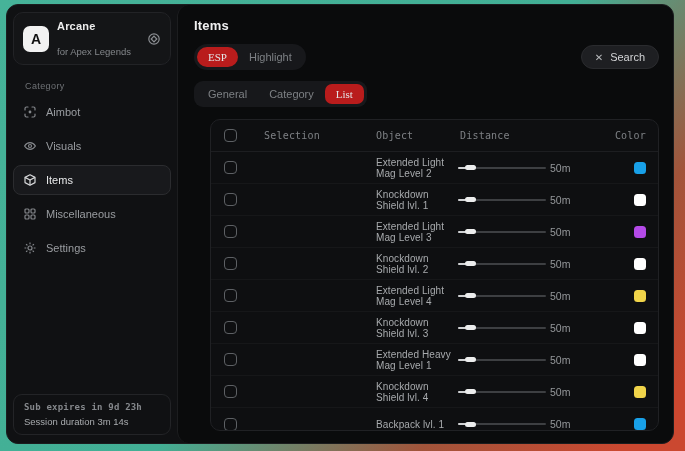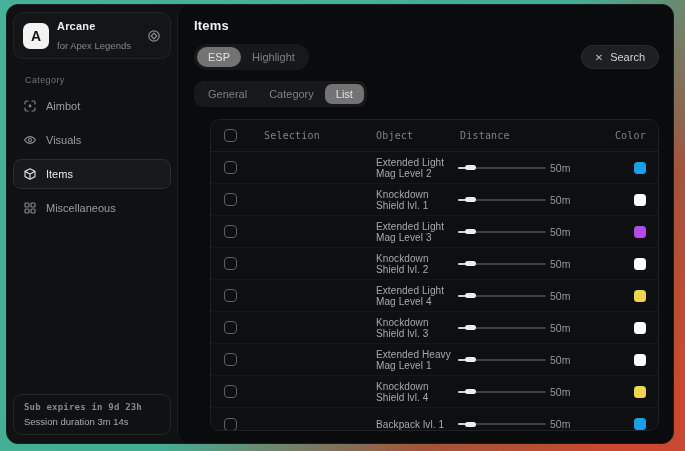--- a/index.html
+++ b/index.html
@@ -21,21 +21,21 @@
     background:#141517; border:1px solid #222326; border-radius:10px;
     padding:7px 9px; margin:1px 1px 0 1px;
   }
   .logo {
     width:26px; height:26px; border-radius:7px; background:#f2f2f2; color:#111;
     font-weight:bold; font-size:14px; display:flex; align-items:center; justify-content:center;
     flex:0 0 26px;
   }
   .brand-text { flex:1; min-width:0; }
   .brand-title { color:#ececec; font-size:11px; font-weight:bold; letter-spacing:.2px; }
-  .brand-sub { color:#84878b; font-size:9.5px; margin-top:8px; }
+  .brand-sub { color:#84878b; font-size:9.5px; margin-top:14px; }
   .brand-badge { color:#8b8e92; display:flex; }
   .cat-label { color:#6f7276; font-size:9px; letter-spacing:.4px; margin:16px 0 4px 13px; }
   nav { display:flex; flex-direction:column; }
   .nav-item {
     display:flex; align-items:center; gap:9px; color:#9a9da1; font-size:11px;
     padding:7px 9px; margin:2px 1px; border-radius:8px; border:1px solid transparent;
     cursor:default;
   }
   .nav-item .nico { display:flex; color:#84878b; }
   .nav-item.active { background:#18191c; border-color:#2b2c2f; color:#e8e9ea; }
@@ -53,21 +53,21 @@
   }
   .panel-title { color:#f0f0f1; font-size:13px; font-weight:bold; letter-spacing:.2px; }
   .controls-row { display:flex; justify-content:space-between; align-items:center; margin-top:11px; }
   .seg {
     display:inline-flex; align-items:center; background:#17181b; border-radius:16px; padding:3px;
   }
   .seg .seg-item {
     color:#7d8084; font-size:11px; padding:4px 11px; border-radius:13px; border:none;
     background:transparent; font-family:inherit; cursor:default;
   }
-  .seg .seg-item.active { background:#737373; color:#e3e4e6; }
+  .seg .seg-item.active { background:#b91c1c; color:#e3e4e6;font-family:Liberation Serif, serif; }
   .seg.view { border-radius:9px; margin-top:11px; align-self:flex-start; }
   .seg.view .seg-item { border-radius:7px; }
   .search-btn {
     display:inline-flex; align-items:center; gap:7px; background:#1e1f22; border:1px solid #2a2b2e;
     color:#d3d4d6; font-size:11px; border-radius:14px; padding:5px 13px; font-family:inherit; cursor:default;
   }
   .search-x { font-size:10px; color:#b9bbbe; }
   
   .table-card {
     margin-top:12px; flex:1; background:#0e0f11; border:1px solid #202124; border-radius:10px;
@@ -158,20 +158,29 @@
             <svg width="14" height="14" viewBox="0 0 14 14" fill="none" stroke="currentColor" stroke-width="1.2">
               <rect x="2" y="2" width="4" height="4" rx="1"></rect>
               <rect x="8" y="2" width="4" height="4" rx="1"></rect>
               <rect x="2" y="8" width="4" height="4" rx="1"></rect>
               <rect x="8" y="8" width="4" height="4" rx="1"></rect>
             </svg>
           </span>
     <span class="nav-label">Miscellaneous</span>
   </div>
 
+  <div class="nav-item">
+    <span class="nico">
+            <svg width="14" height="14" viewBox="0 0 14 14" fill="none" stroke="currentColor" stroke-width="1.2">
+              <circle cx="7" cy="7" r="2"></circle>
+              <path d="M7 1.5v1.8M7 10.7v1.8M1.5 7h1.8M10.7 7h1.8M3.1 3.1l1.3 1.3M9.6 9.6l1.3 1.3M10.9 3.1 9.6 4.4M4.4 9.6l-1.3 1.3"></path>
+            </svg>
+          </span>
+    <span class="nav-label">Settings</span>
+  </div>
 </nav>
 
     <div class="side-spacer"></div>
 
     <div class="footer-card">
       <div class="foot1">Sub expires in 9d 23h</div>
       <div class="foot2">Session duration 3m 14s</div>
     </div>
   </aside>
 

